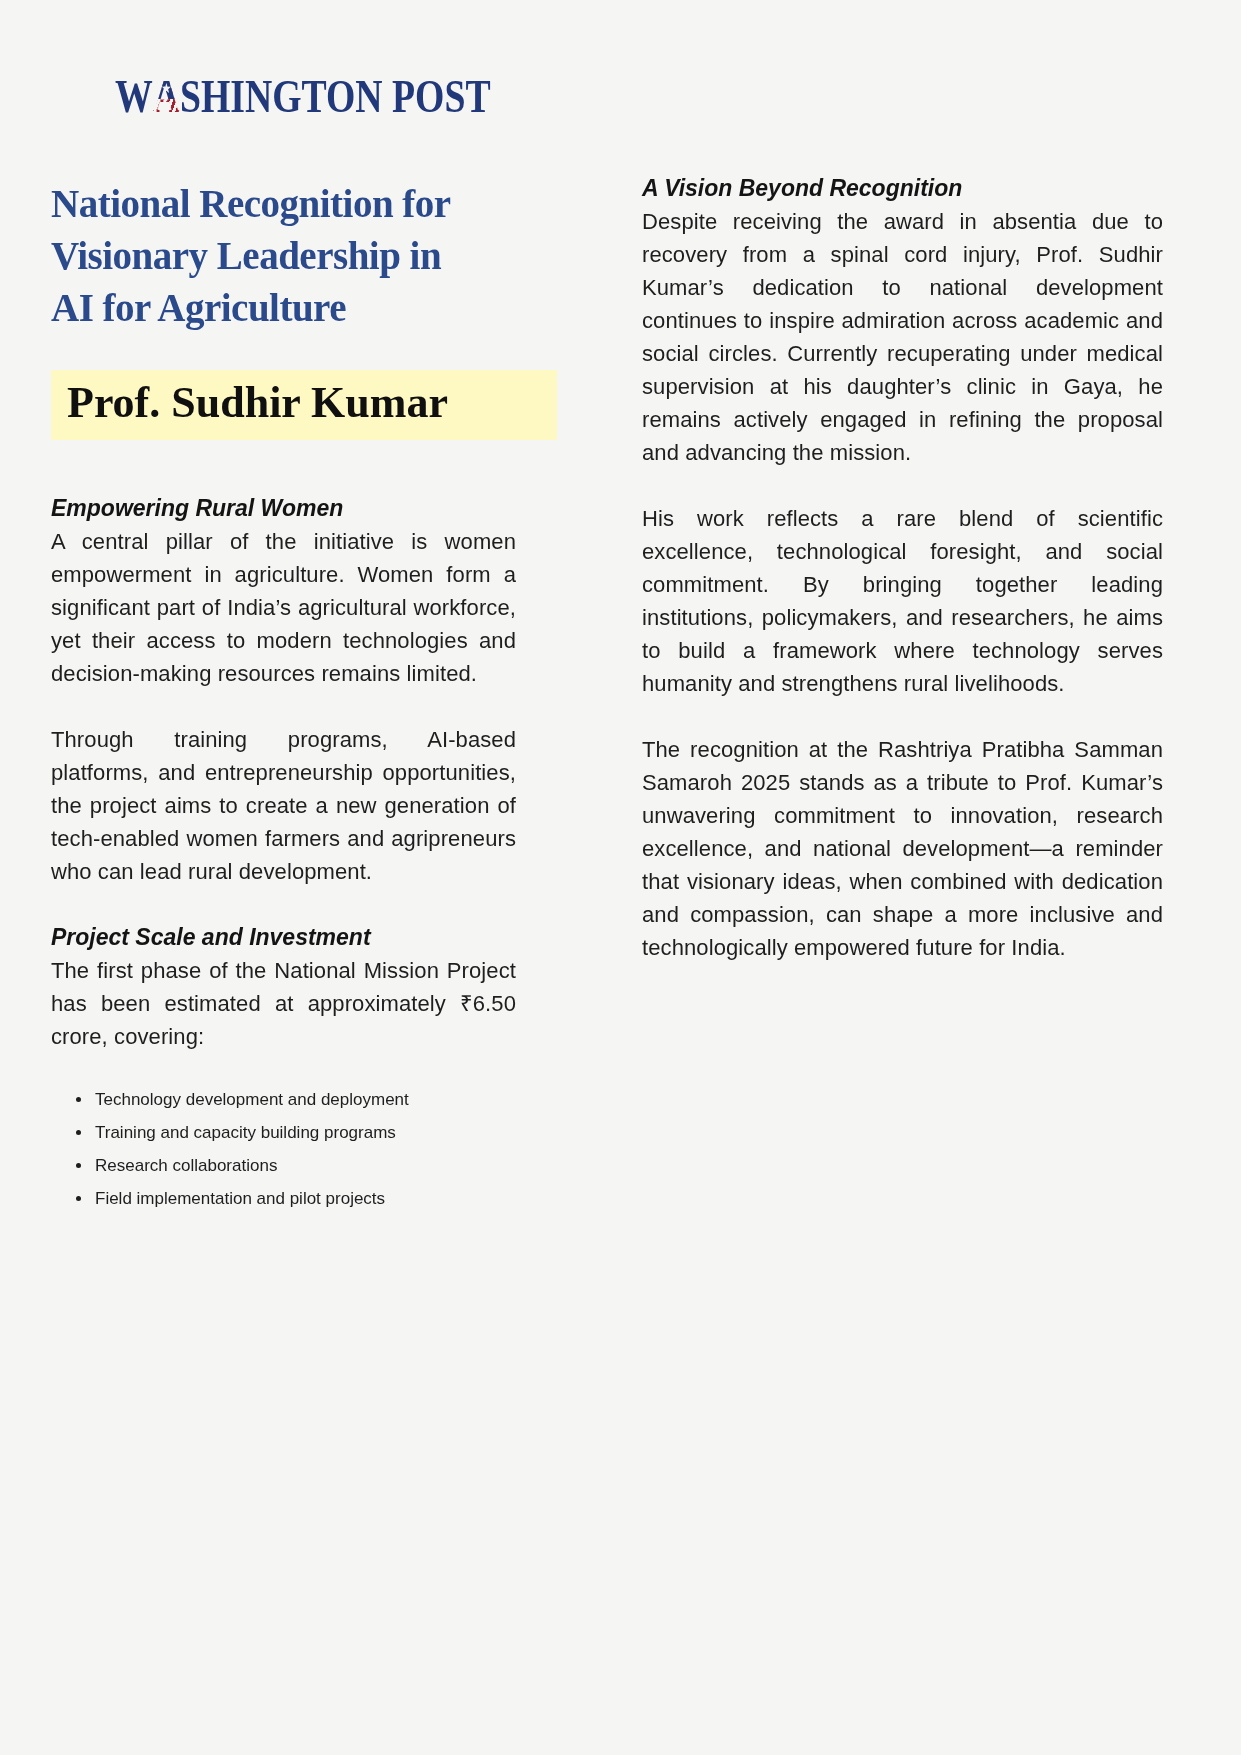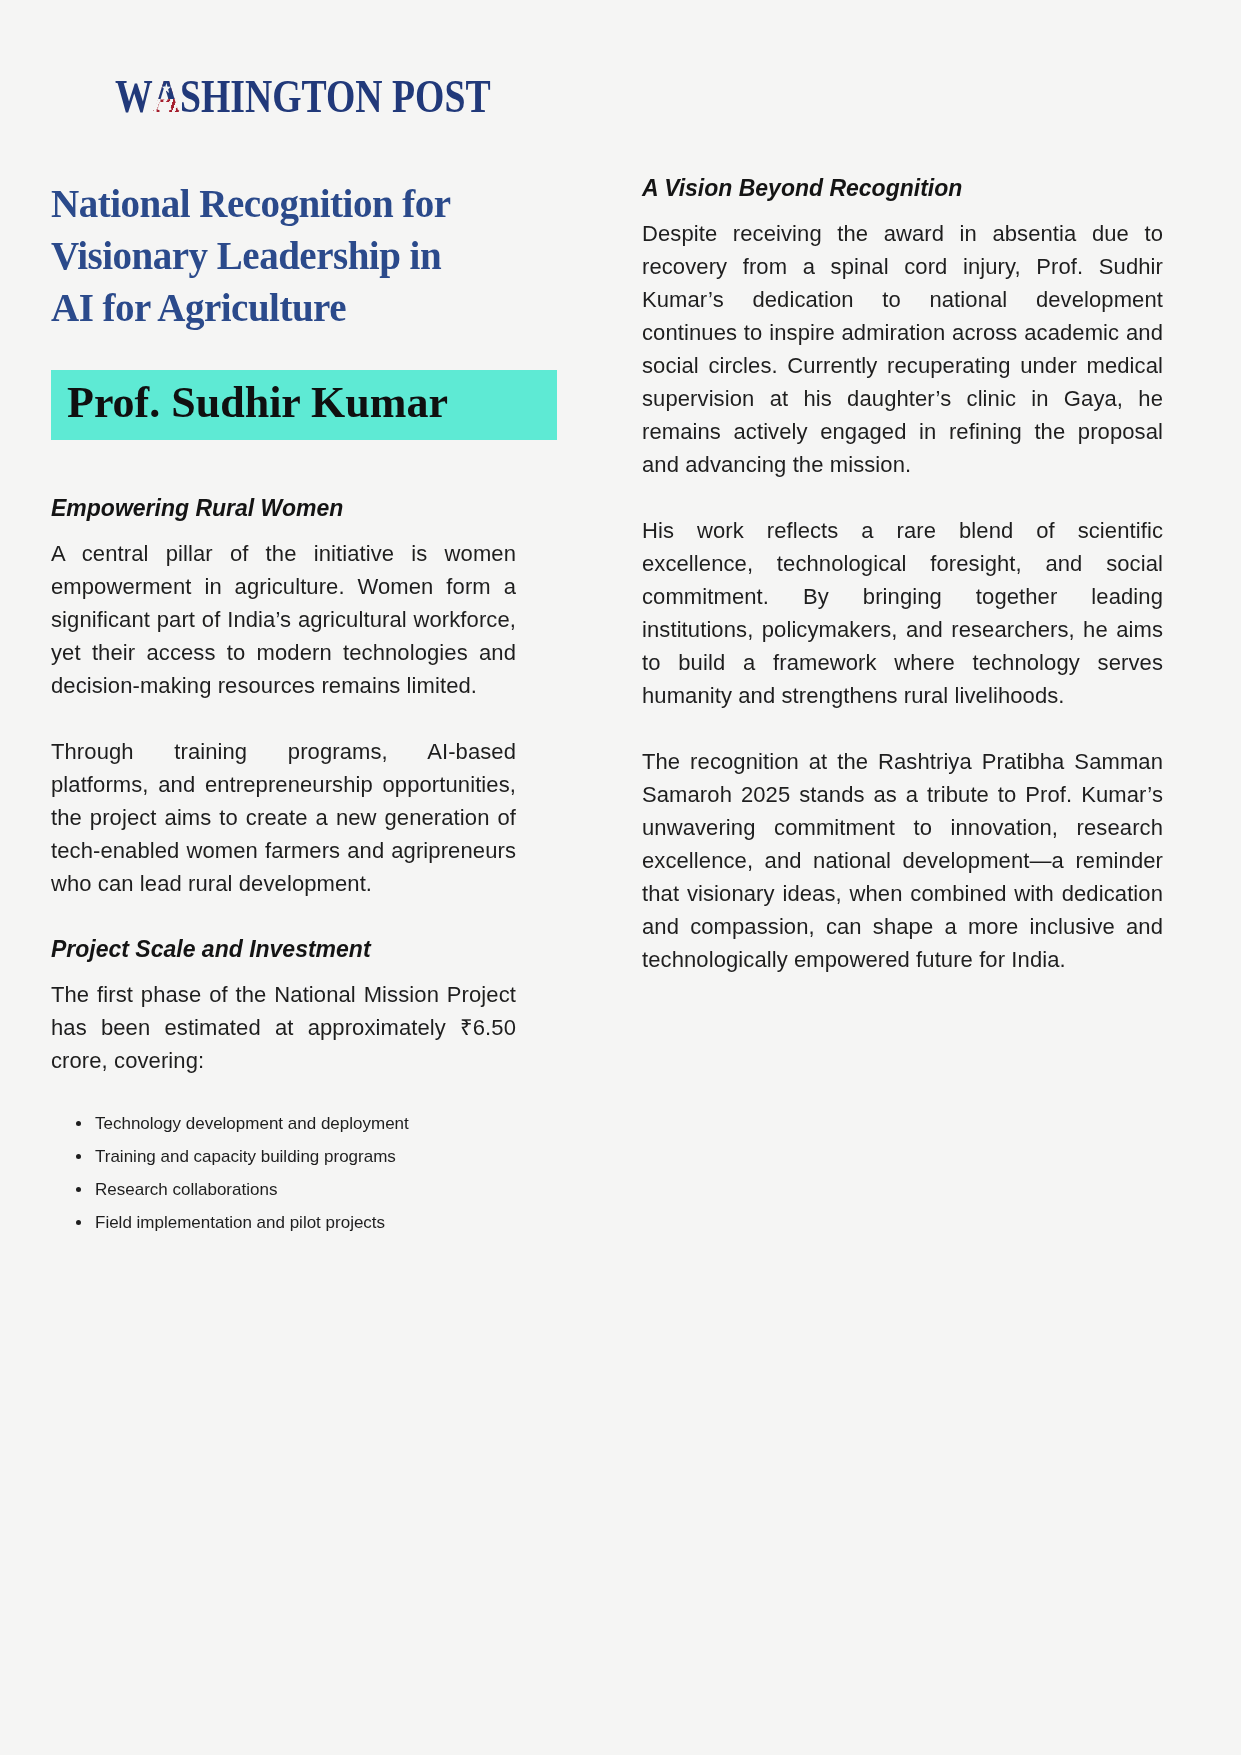--- a/index.html
+++ b/index.html
@@ -59,21 +59,21 @@
     letter-spacing: -0.5px;
     color: #2b4a8b;
   }
   .headline span { display: block; white-space: nowrap; }
 
   
   .badge {
     margin-top: 36px;
     width: 506px;
     box-sizing: border-box;
-    background: #5eead4;
+    background: #fef9c3;
     padding: 8px 0 12px 16px;
     font-family: "Liberation Serif", serif;
     font-weight: 700;
     font-size: 44px;
     line-height: 50px;
     color: #101010;
   }
 
   
   .section-heading {
@@ -86,21 +86,21 @@
   }
   .section-heading.first-after-badge { margin-top: 52px; }
   .col-right .section-heading { margin-top: 0; }
   .p {
     margin: 33px 0 0 0;
     font-size: 22px;
     line-height: 33px;
     text-align: justify;
     letter-spacing: 0.1px;
   }
-  .p.tight { margin-top: 12px; }
+  .p.tight { margin-top: 0; }
   .bullets {
     margin: 30px 0 0 0;
     padding-left: 42px;
     font-size: 17px;
     line-height: 33px;
   }
   .bullets li { text-align: justify; padding-left: 2px; }
   .p.outro { margin-top: 45px; }
 </style>
 </head>

